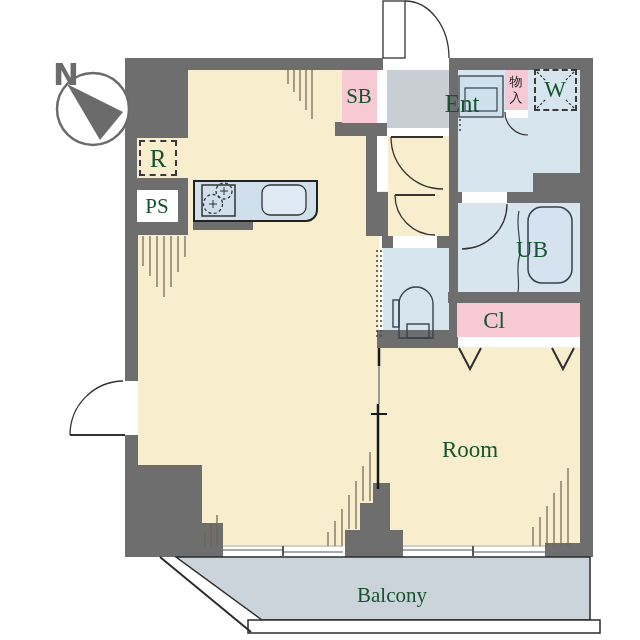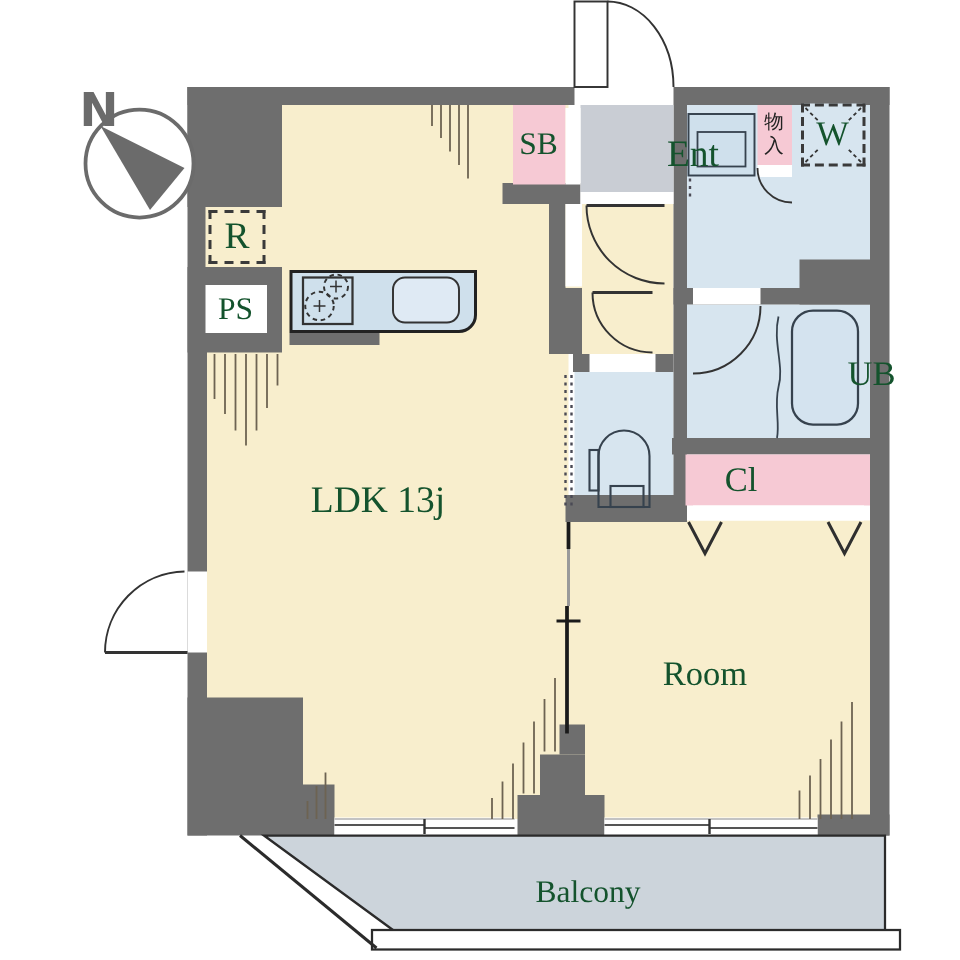--- a/index.html
+++ b/index.html
@@ -214,25 +214,24 @@
         <line x1="554" y1="546" x2="554" y2="493"></line>
       <line x1="561" y1="546" x2="561" y2="481"></line>
         <line x1="568" y1="546" x2="568" y2="468"></line>
       <line x1="205" y1="546" x2="205" y2="534"></line>
         <line x1="211" y1="546" x2="211" y2="524"></line>
       <line x1="217" y1="546" x2="217" y2="515"></line>
     </g>
   </svg>
 
   <div id="north-lbl" style="left:66px;top:74px;">N</div>
-  <div class="lbl lbl-lg" style="left:252px;top:334px;">LDK 13j</div>
   <div class="lbl lbl-md" style="left:470px;top:449px;">Room</div>
   <div class="lbl lbl-sm" style="left:392px;top:595px;">Balcony</div>
   <div class="lbl lbl-lg" style="left:419px;top:103px;margin-left:43px;">Ent</div>
   <div class="lbl lbl-sm" style="left:359px;top:96px;">SB</div>
   <div class="lbl lbl-lg" style="left:158px;top:158px;">R</div>
   <div class="lbl lbl-sm" style="left:157px;top:206px;">PS</div>
-  <div class="lbl lbl-md" style="left:581px;top:249px;text-align:center;">UB</div>
+  <div class="lbl lbl-md" style="left:532px;top:249px;text-align:center;">UB</div>
   <div class="lbl lbl-md" style="left:494px;top:320px;">Cl</div>
   <div class="lbl lbl-md" style="left:555px;top:89px;">W</div>
   <div id="monoire-lbl" style="left:507px;top:74px;">物入</div>
 
 </div>
 
 </body></html>

